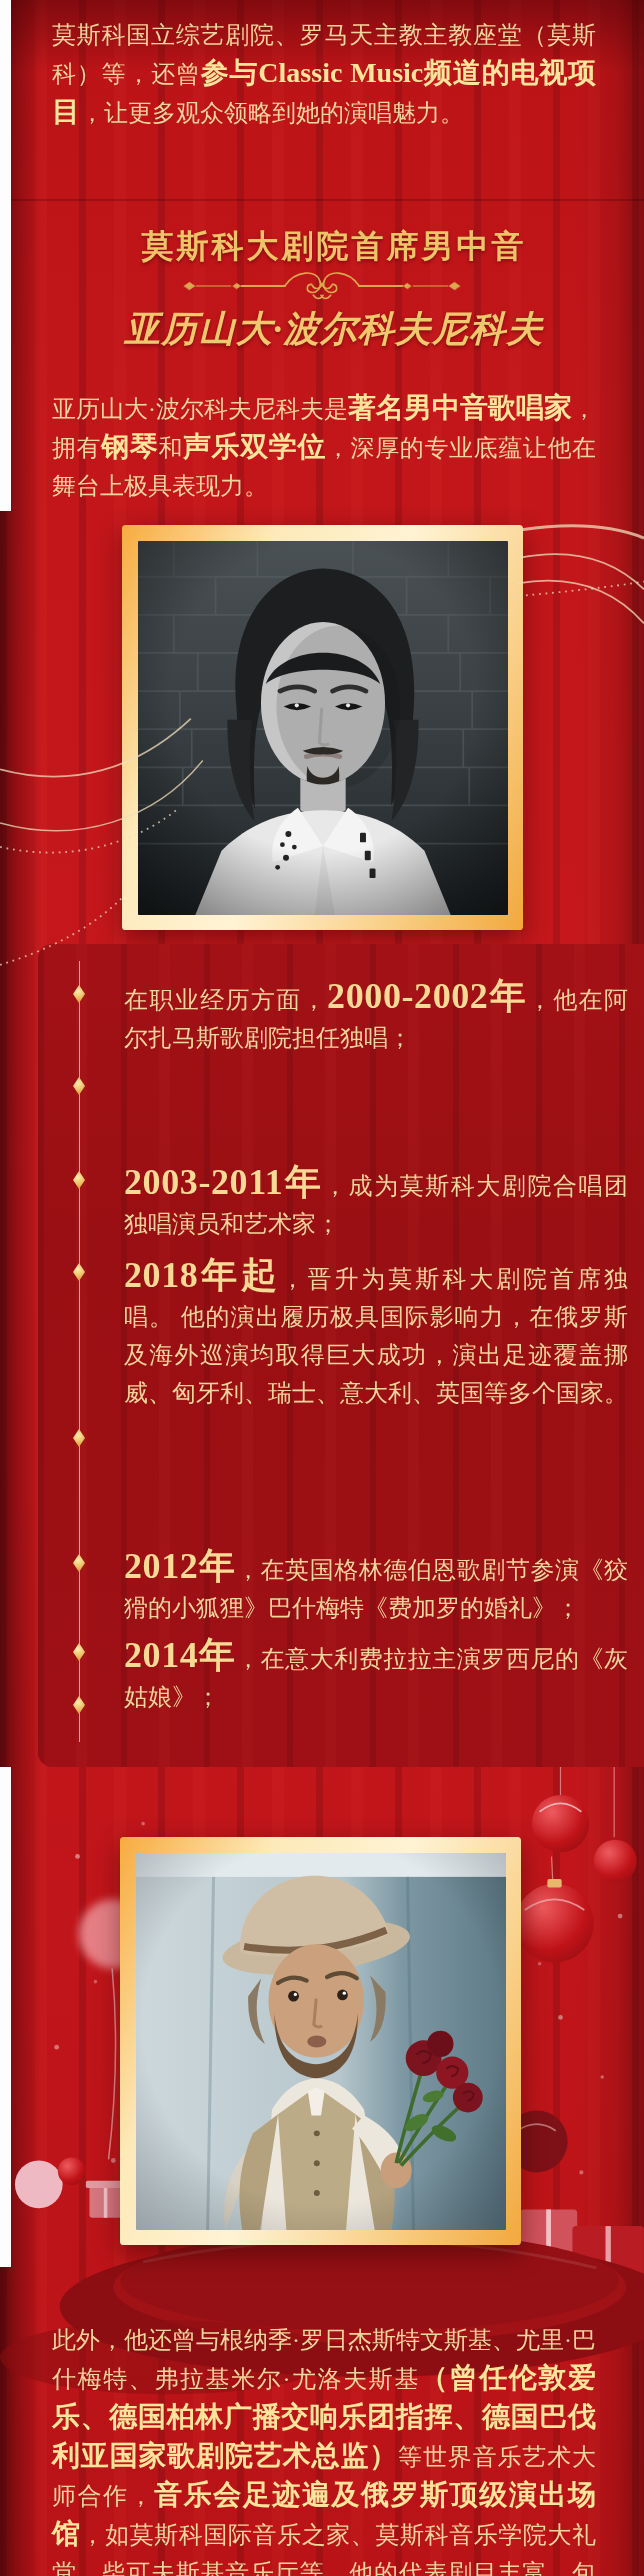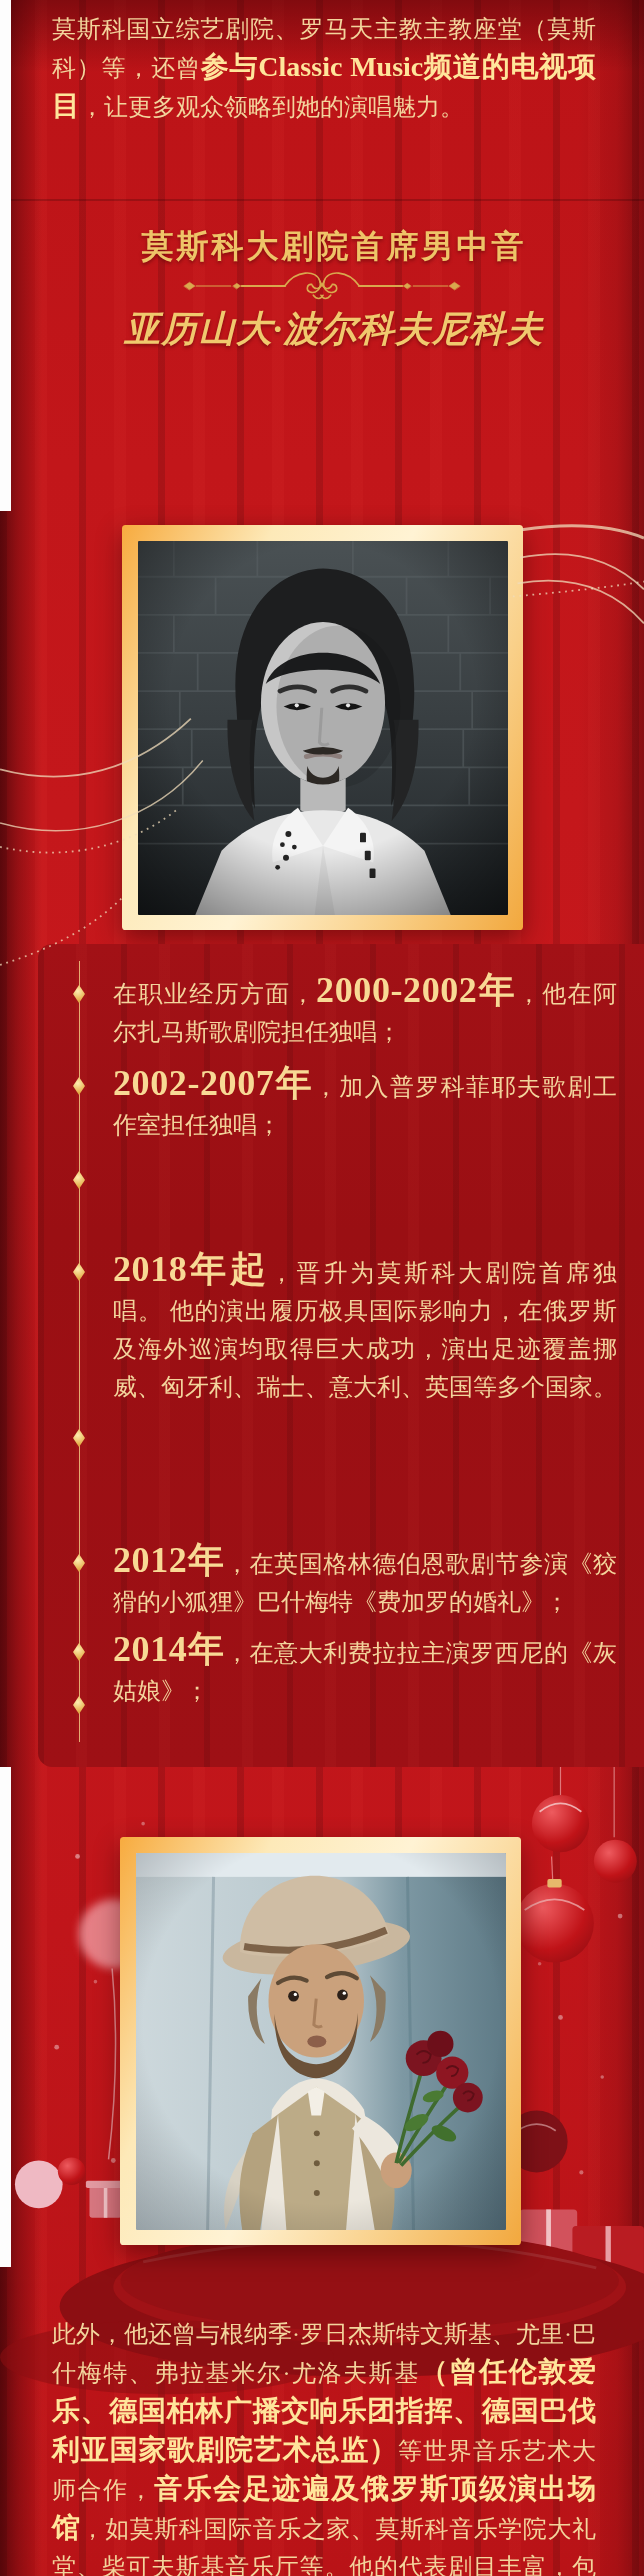--- a/index.html
+++ b/index.html
@@ -10,21 +10,21 @@
       linear-gradient(90deg, rgba(40,0,4,.62) 0px, rgba(40,0,4,.30) 18px, rgba(40,0,4,0) 42px),
       linear-gradient(270deg, rgba(40,0,4,.40) 0px, rgba(40,0,4,.12) 27px, rgba(40,0,4,0) 66px),
       repeating-linear-gradient(90deg,
         rgba(0,0,0,.13) 0px, rgba(0,0,0,.13) 7.2px,
         rgba(0,0,0,0) 7.2px, rgba(0,0,0,0) 35px,
         rgba(255,80,70,.07) 35px, rgba(255,80,70,.07) 47px,
         rgba(0,0,0,0) 47px, rgba(0,0,0,0) 79px),
       linear-gradient(180deg,#bb1317 0%,#c2161a 18%,#c6181c 45%,#c0151a 75%,#b91317 100%);
     font-family:"Liberation Serif","DejaVu Serif",serif;
   }
-  .para{position:absolute;color:#f3d49c;font-size:24px;line-height:38px;text-align:justify;}
+  .para{position:absolute;color:#f3d49c;font-size:24px;line-height:38px;text-align:justify;margin-top:6px;}
   .seg-n{}
   .seg-b{font-size:28px;font-weight:700;color:#ffe59b;}
   .seg-y{font-size:36px;font-weight:700;color:#f8d995;letter-spacing:0.6px;}
   .white-strip{position:absolute;left:0;width:10.7px;background:#fdfdfd;}
   .seam{position:absolute;left:0;width:644px;height:1.8px;background:rgba(0,0,0,.18);}
   .title{position:absolute;left:0;width:644px;text-align:center;font-weight:700;
          color:#eec468;text-shadow:0 1.8px 3.6px rgba(60,0,0,.45);padding-left:12px;}
   #title-line1{top:225px;font-size:32px;letter-spacing:3px;}
   #title-line2{top:305px;font-size:36px;letter-spacing:1.2px;color:#f0c96e;font-style:italic;}
   #ornament{position:absolute;left:173px;top:267px;width:298px;height:38px;}
@@ -38,21 +38,21 @@
     border-radius:14.3px 0 0 14.3px;
     background:
       repeating-linear-gradient(90deg, rgba(0,0,0,.10) 0 6px, rgba(0,0,0,0) 6px 38px,
         rgba(255,90,80,.05) 38px 49px, rgba(0,0,0,0) 49px 83px),
       linear-gradient(180deg,#a21116 0%,#9a0f13 35%,#9e1015 100%);}
   #timeline-line{position:absolute;left:79px;top:961px;width:1.2px;height:781px;
     background:rgba(240,200,130,.85);}
   .diamond{position:absolute;left:73px;width:12px;height:18px;
     background:radial-gradient(circle at 40% 35%,#ffedb0,#e3aa45 70%,#c98f2e);
     clip-path:polygon(50% 0,100% 50%,50% 100%,0 50%);}
-  .tl-item{left:113px;width:504px;}
+  .tl-item{left:124px;width:504px;}
   .overlay-svg{position:absolute;pointer-events:none;}
   #intro-para{left:52px;top:9.5px;width:544px;line-height:38px;}
   #bio-para{left:52px;top:383px;width:544px;}
   #closing-para{left:52px;top:2315px;width:544px;line-height:38px;z-index:4;}
 </style>
 </head>
 <body>
 
 <div id="page">
 
@@ -78,20 +78,21 @@
         <path d="M96,35 L103,30 L110,35 L103,40 Z" fill="#d9a84e" stroke-width="1"></path>
         <line x1="112" y1="35" x2="192" y2="35" stroke-width="4"></line>
         <path d="M192,34 C212,6 250,4 256,26 C260,40 248,50 238,46 C230,43 232,31 241,32"></path>
         <path d="M256,26 C262,40 272,44 278,34"></path>
         <path d="M244,52 C250,60 258,60 262,52"></path>
       </g>
     </g>
   </svg>
   <div id="title-line2" class="title">亚历山大·波尔科夫尼科夫</div>
 
+  <div id="bio-para" class="para"><span class="seg-n">亚历山大·波尔科夫尼科夫是</span><span class="seg-b">著名男中音歌唱家</span><span class="seg-n">，拥有</span><span class="seg-b">钢琴</span><span class="seg-n">和</span><span class="seg-b">声乐双学位</span><span class="seg-n">，深厚的专业底蕴让他在舞台上极具表现力。</span></div>
 
   <svg class="overlay-svg" style="left:0;top:513px;width:644px;height:471px;z-index:1" viewBox="0 0 1080 790">
     <g fill="none" stroke="#f0dcbb" stroke-opacity=".75">
       <path d="M875,28 Q1000,10 1080,42" stroke-width="5"></path>
       <path d="M872,75 Q1000,50 1080,128" stroke-width="3"></path>
       <path d="M868,118 Q1000,95 1080,185" stroke-width="3"></path>
       <path d="M860,140 Q1000,128 1080,115" stroke-width="3" stroke-dasharray="3 8"></path>
       <path d="M0,430 C120,462 230,430 320,345" stroke-width="3"></path>
       <path d="M0,520 C130,556 260,515 340,415" stroke-width="2.5"></path>
       <path d="M0,560 C110,585 220,560 300,495" stroke-width="3" stroke-dasharray="3 8"></path>
@@ -188,21 +189,21 @@
   <div class="diamond" style="top:985px"></div>
   <div class="diamond" style="top:1077px"></div>
   <div class="diamond" style="top:1171px"></div>
   <div class="diamond" style="top:1263px"></div>
   <div class="diamond" style="top:1429px"></div>
   <div class="diamond" style="top:1554px"></div>
   <div class="diamond" style="top:1643px"></div>
   <div class="diamond" style="top:1696px"></div>
 
   <div class="para tl-item" style="top:971px"><span class="seg-n">在职业经历方面，</span><span class="seg-y">2000-2002年</span><span class="seg-n">，他在阿尔扎马斯歌剧院担任独唱；</span></div>
-  <div class="para tl-item" style="top:1064px"><span class="seg-y">2002-2007年</span><span class="seg-n">，加入普罗科菲耶夫歌剧工作室担任独唱；</span></div>
+  <div class="para tl-item" style="top:1157px"><span class="seg-y">2003-2011年</span><span class="seg-n">，成为莫斯科大剧院合唱团独唱演员和艺术家；</span></div>
   <div class="para tl-item" style="top:1250px"><span class="seg-y">2018年起</span><span class="seg-n">，晋升为莫斯科大剧院首席独唱。 他的演出履历极具国际影响力，在俄罗斯及海外巡演均取得巨大成功，演出足迹覆盖挪威、匈牙利、瑞士、意大利、英国等多个国家。</span></div>
   <div class="para tl-item" style="top:1541px"><span class="seg-y">2012年</span><span class="seg-n">，在英国格林德伯恩歌剧节参演《狡猾的小狐狸》巴什梅特《费加罗的婚礼》；</span></div>
   <div class="para tl-item" style="top:1630px"><span class="seg-y">2014年</span><span class="seg-n">，在意大利费拉拉主演罗西尼的《灰姑娘》；</span></div>
 
   <svg class="overlay-svg" style="left:0;top:1767px;width:644px;height:632px;z-index:1" viewBox="0 0 1080 1060">
     <defs>
       <radialGradient id="ball" cx=".35" cy=".3" r=".9">
         <stop offset="0" stop-color="#ee5b5f"></stop>
           <stop offset=".6" stop-color="#c01318"></stop>
           <stop offset="1" stop-color="#8e0d11"></stop>

